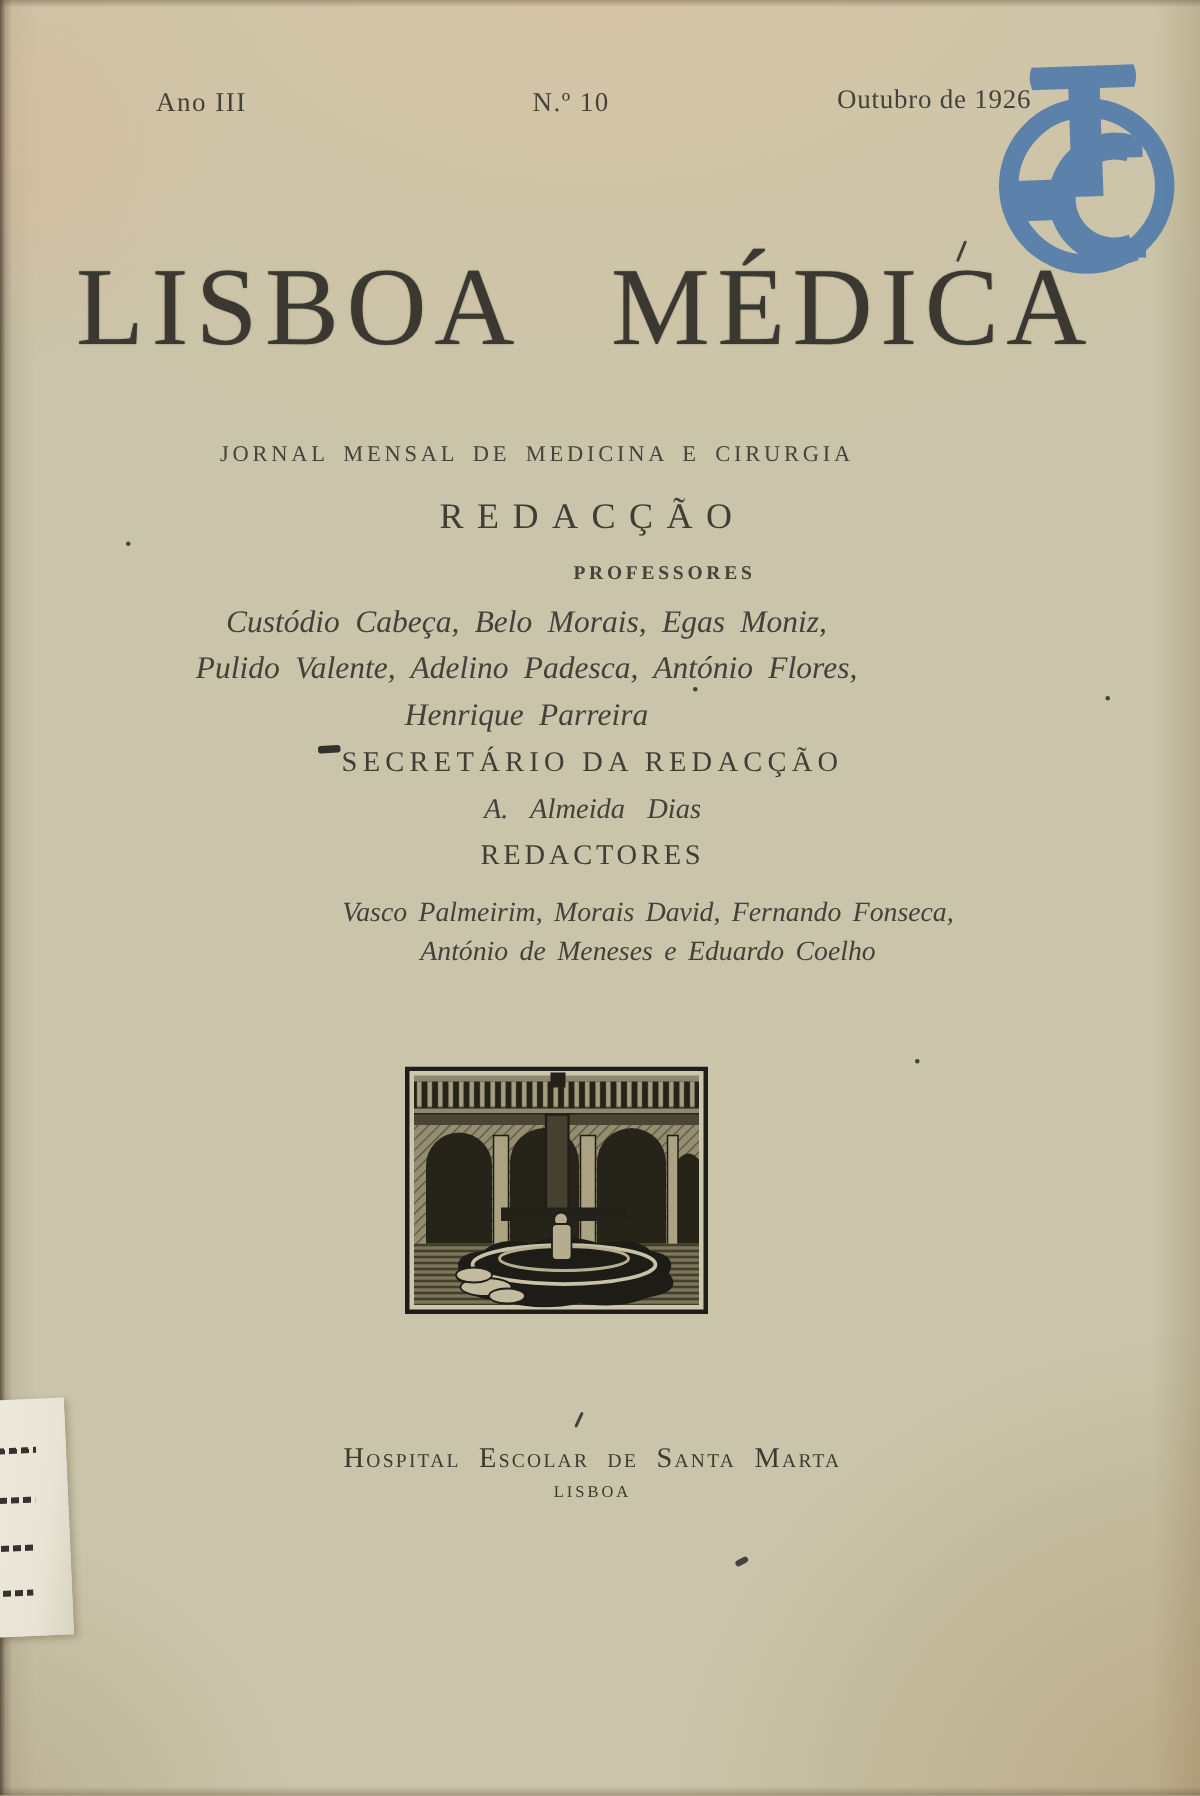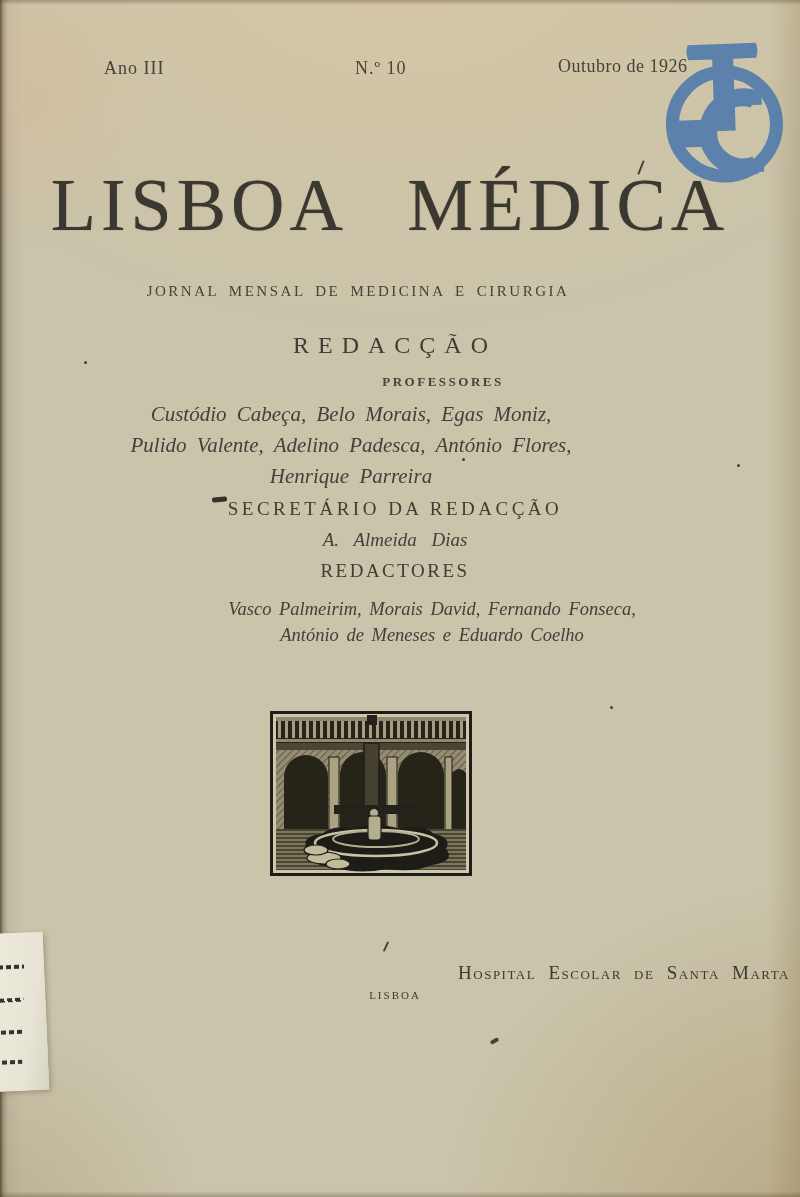--- a/index.html
+++ b/index.html
@@ -29,21 +29,21 @@
   .masthead-date{position:absolute;left:536px;top:56px;font-size:18px;letter-spacing:0.5px;color:#44423a;margin-left:22px;}
 
   .stamp{position:absolute;left:653px;top:36px;width:142px;height:150px;transform:rotate(-2deg);opacity:0.92;}
 
   .title{
     position:absolute;left:0;top:166px;width:780px;text-align:center;
     font-size:74px;line-height:78px;letter-spacing:5px;word-spacing:40px;
     color:#3a3831;font-weight:500;
     text-shadow:0 0 1px rgba(58,56,49,0.6);
   }
-  .subtitle{position:absolute;left:0;top:283px;width:716px;text-align:center;
+  .subtitle{position:absolute;left:0;top:295px;width:716px;text-align:center;
     font-size:15px;letter-spacing:2.5px;word-spacing:4px;color:#45433a;}
 
   .h-direccao{position:absolute;left:0;top:332px;width:790px;text-align:center;
     font-size:24px;letter-spacing:9px;color:#3f3d34;}
   .h-professores{position:absolute;left:0;top:374px;width:790px;text-align:center;
     font-size:13px;letter-spacing:2.5px;color:#45433a;font-weight:bold;padding-left:48px;}
   .professors{position:absolute;left:0;top:399px;width:702px;text-align:center;
     font-style:italic;font-size:21px;line-height:31px;color:#43413a;word-spacing:5px;}
 
   .ink-dash{position:absolute;left:212px;top:497px;width:15px;height:5px;background:#33312a;border-radius:2px;transform:rotate(-4deg);}
@@ -51,21 +51,21 @@
     font-size:19px;letter-spacing:3.5px;color:#3f3d34;}
   .secretary-name{position:absolute;left:0;top:529px;width:790px;text-align:center;
     font-style:italic;font-size:19px;word-spacing:10px;color:#43413a;}
   .h-redactores{position:absolute;left:0;top:560px;width:790px;text-align:center;
     font-size:19px;letter-spacing:2.5px;color:#3f3d34;}
   .editors{position:absolute;left:0;top:596px;width:790px;text-align:center;
     font-style:italic;font-size:18.5px;line-height:26px;color:#43413a;word-spacing:3px;padding-left:37px;}
 
   .engraving{position:absolute;left:270px;top:711px;width:202px;height:165px;}
 
-  .institution{position:absolute;left:0;top:962px;width:790px;text-align:right;
+  .institution{position:absolute;left:0;top:962px;width:790px;text-align:center;
     font-variant:small-caps;font-size:19px;letter-spacing:1.5px;word-spacing:6px;color:#3c3a31;}
   .city{position:absolute;left:0;top:989px;width:790px;text-align:center;
     font-size:11px;letter-spacing:2px;color:#3c3a31;}
 
   .sticker{position:absolute;left:-16px;top:933px;width:62px;height:158px;
     background:linear-gradient(100deg,#efecdf 0%, #e7e4d5 70%, #d8d4c2 100%);
     transform:rotate(-2.5deg);
     box-shadow:2px 2px 5px rgba(80,60,30,0.30);}
   .sticker-line{position:absolute;left:0;height:4px;
     background-image:repeating-linear-gradient(90deg,#35332c 0 5px, rgba(0,0,0,0) 5px 8px);}

